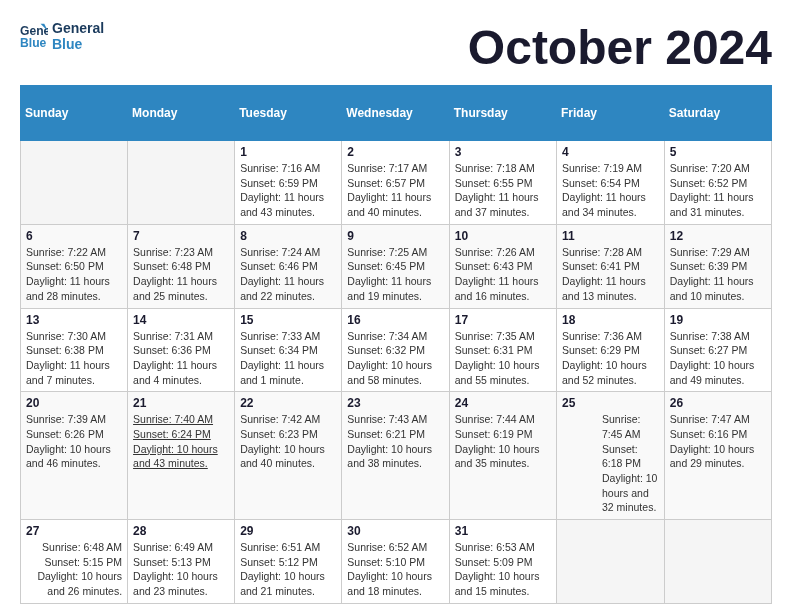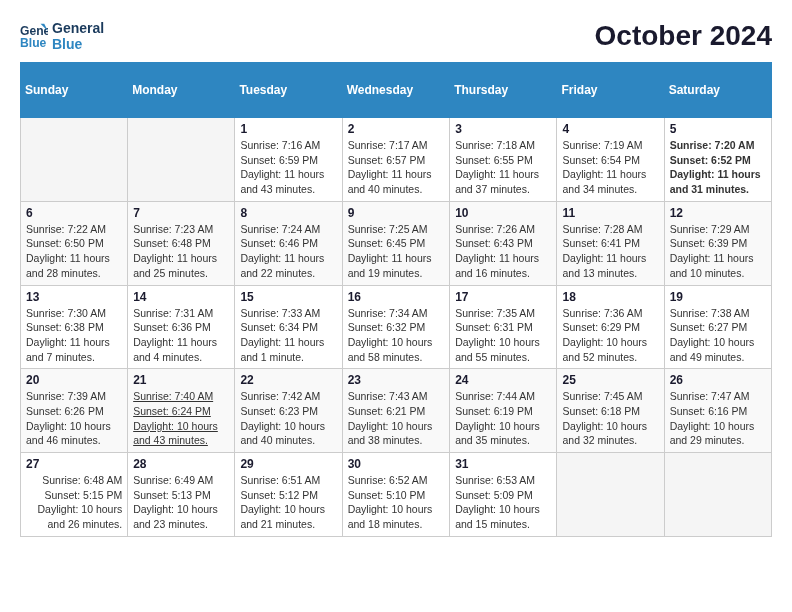--- a/index.html
+++ b/index.html
@@ -22,21 +22,21 @@
       gap: 4px;
     }
     .logo-icon {
       width: 28px;
       height: 28px;
     }
     .title-block {
       text-align: right;
     }
     .month-title {
-      font-size: 28px;
+      font-size: 48px;
       font-weight: bold;
       color: #1a1a2e;
     }
     .subtitle {
       font-size: 15px;
       color: #333;
     }
     table {
       width: 100%;
       border-collapse: collapse;
@@ -132,21 +132,21 @@
 Daylight: 11 hours and 37 minutes.</div>
         </td>
         <td>
           <div class="day-num">4</div>
           <div class="day-info" style="white-space: pre-line;">Sunrise: 7:19 AM
 Sunset: 6:54 PM
 Daylight: 11 hours and 34 minutes.</div>
         </td>
         <td>
           <div class="day-num">5</div>
-          <div class="day-info" style="white-space: pre-line; font-weight: bold;">Sunrise: 7:20 AM
+          <div class="day-info" style="white-space: pre-line;">Sunrise: 7:20 AM
 Sunset: 6:52 PM
 Daylight: 11 hours and 31 minutes.</div>
         </td>
       </tr>
       <tr>
         <td>
           <div class="day-num">6</div>
           <div class="day-info" style="white-space: pre-line;">Sunrise: 7:22 AM
 Sunset: 6:50 PM
 Daylight: 11 hours and 28 minutes.</div>
@@ -258,21 +258,21 @@
 Daylight: 10 hours and 38 minutes.</div>
         </td>
         <td>
           <div class="day-num">24</div>
           <div class="day-info" style="white-space: pre-line;">Sunrise: 7:44 AM
 Sunset: 6:19 PM
 Daylight: 10 hours and 35 minutes.</div>
         </td>
         <td>
           <div class="day-num">25</div>
-          <div class="day-info" style="white-space: pre-line;">Sunrise: 7:45 AM
+          <div class="day-info" style="white-space: pre-line; margin-left: 40px;">Sunrise: 7:45 AM
 Sunset: 6:18 PM
 Daylight: 10 hours and 32 minutes.</div>
         </td>
         <td>
           <div class="day-num">26</div>
           <div class="day-info" style="white-space: pre-line;">Sunrise: 7:47 AM
 Sunset: 6:16 PM
 Daylight: 10 hours and 29 minutes.</div>
         </td>
       </tr>

